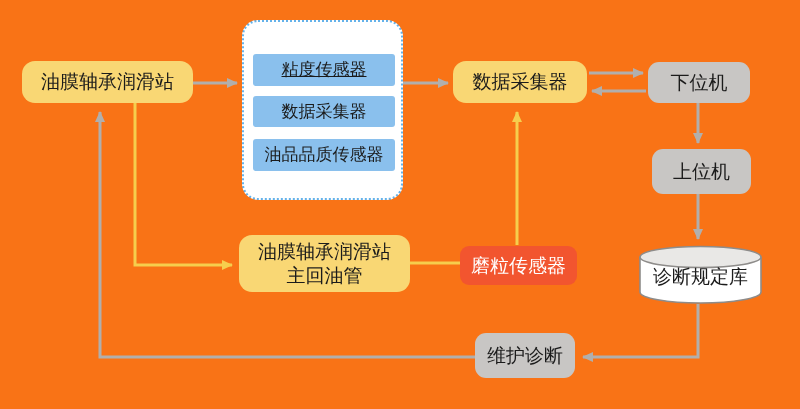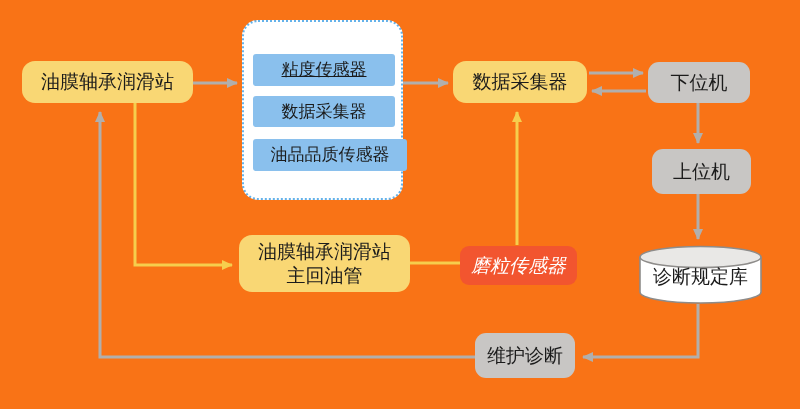--- a/index.html
+++ b/index.html
@@ -43,36 +43,36 @@
     text-align: center;
     color: var(--text-dark);
     font-size: 19px;
     line-height: 1.25;
     box-sizing: border-box;
     white-space: nowrap;
   }
   .yellow { background: var(--yellow-fill); border-radius: 13px; }
   .blue   { background: var(--blue-fill);   border-radius: 3px; font-size: 17px; }
   .gray   { background: var(--gray-fill);   border-radius: 11px; }
-  .red    { background: var(--red-fill);    border-radius: 9px; color: var(--text-light); font-style: italic; }
+  .red    { background: var(--red-fill);    border-radius: 9px; color: var(--text-light); }
 
   .dashed-group {
     position: absolute;
     left: 242px; top: 20px;
     width: 161px; height: 180px;
     border: 2px dotted var(--dashed-border);
     border-radius: 16px;
     box-sizing: border-box;
     background: #fff;
   }
 
   .n-station     { left: 22px;  top: 61px;  width: 171px; height: 42px; }
   .n-viscosity   { left: 253px; top: 54px;  width: 142px; height: 32px; text-decoration: underline; }
   .n-water       { left: 253px; top: 96px;  width: 142px; height: 31px; }
-  .n-quality     { left: 253px; top: 139px; width: 154px; height: 32px; }
+  .n-quality     { left: 253px; top: 139px; width: 142px; height: 32px; }
   .n-collector   { left: 453px; top: 61px;  width: 134px; height: 42px; }
   .n-lower       { left: 648px; top: 62px;  width: 102px; height: 41px; }
   .n-upper       { left: 652px; top: 149px; width: 99px;  height: 45px; text-align: right; }
   .n-pipe        { left: 239px; top: 235px; width: 171px; height: 57px; flex-direction: column; }
   .n-wear        { left: 460px; top: 246px; width: 117px; height: 39px; }
   .n-maintenance { left: 475px; top: 333px; width: 100px; height: 45px; }
 
   .cylinder {
     position: absolute;
     left: 638px; top: 245px;

